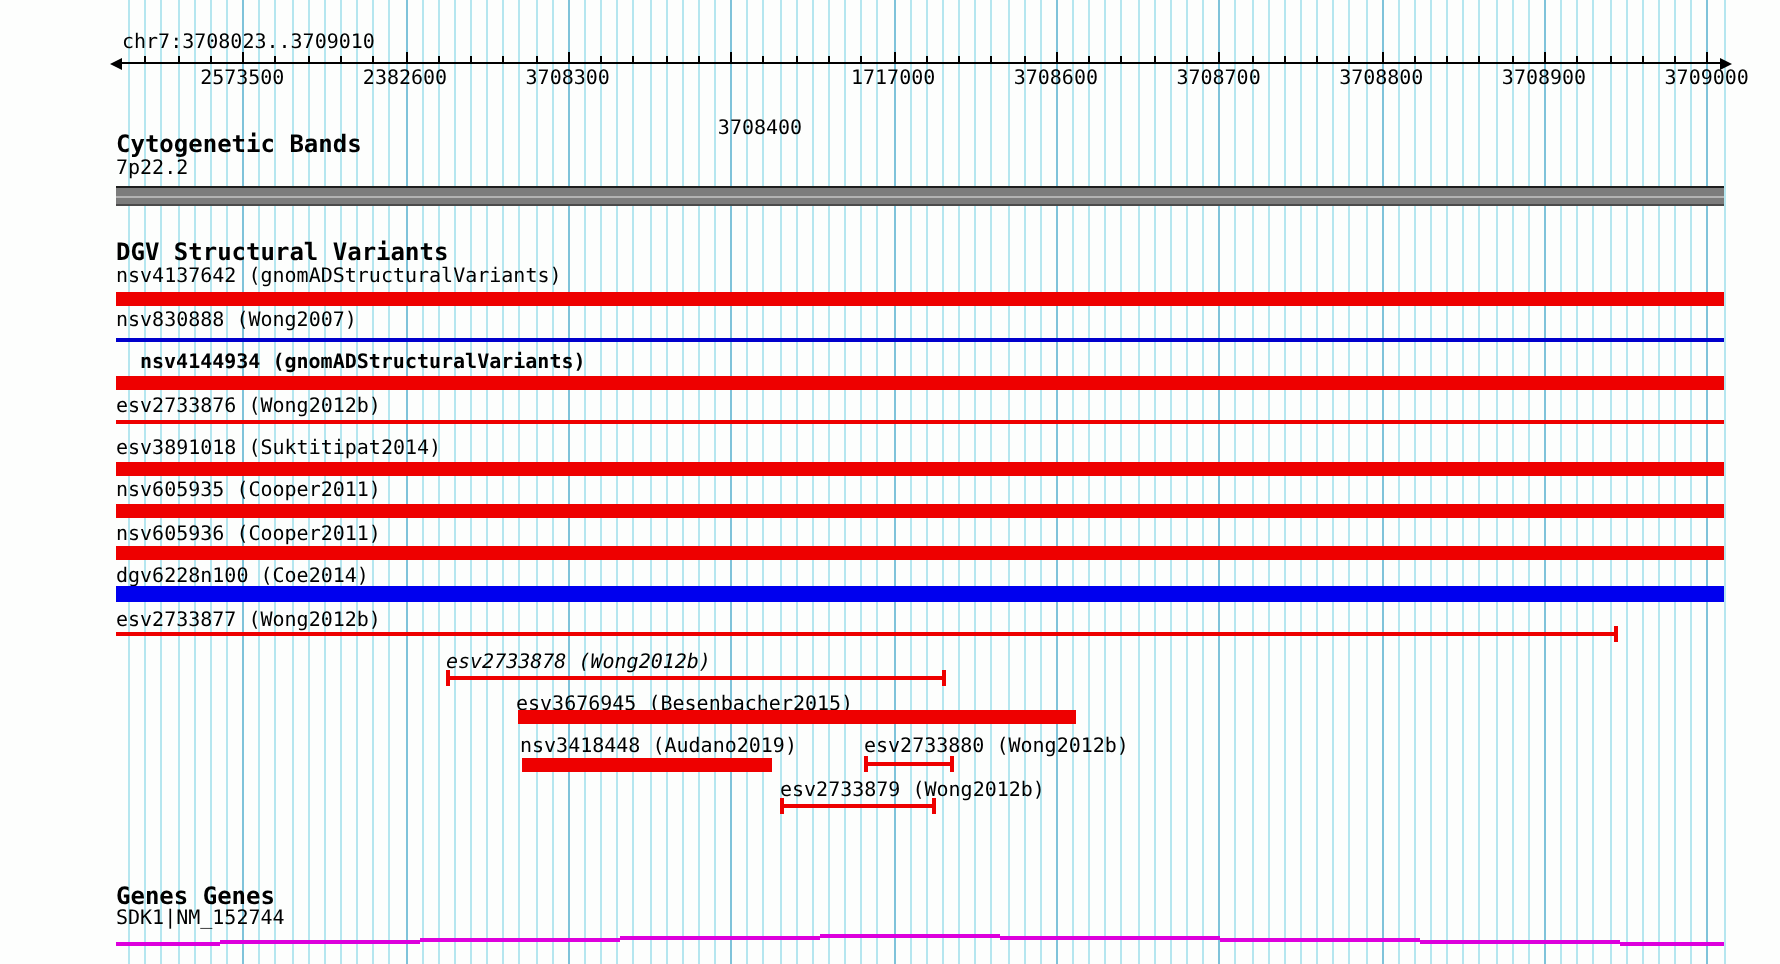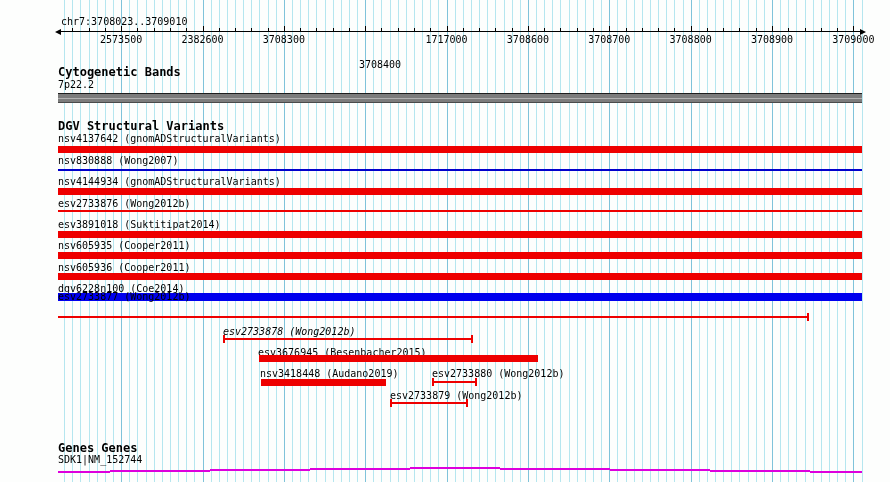--- a/index.html
+++ b/index.html
@@ -203,33 +203,33 @@
   <div class="abs hdr" style="left:58px;top:66px;">Cytogenetic Bands</div>
   <div class="abs lbl" style="left:58px;top:79px;">7p22.2</div>
   <div id="cytoband-bar" class="cytoband" style="left: 58px; top: 93px; width: 804px; height: 10px;"></div>
 
   <div class="abs hdr" style="left:58px;top:120px;text-align:right;">DGV Structural Variants</div>
   <div id="variants">
       <div class="abs lbl" style="left: 58px; top: 133px;">nsv4137642 (gnomADStructuralVariants)</div>
       <div class="feature" style="left: 58px; top: 146px; width: 804px; height: 7px; background: rgb(238, 0, 0);"></div>
       <div class="abs lbl" style="left: 58px; top: 155px;">nsv830888 (Wong2007)</div>
       <div class="feature" style="left: 58px; top: 169px; width: 804px; height: 2px; background: rgb(0, 0, 204);"></div>
-      <div class="abs lbl" style="left: 58px; top: 176px;">nsv4144934 (gnomADStructuralVariants)</div>
+      <div class="abs lbl" style="left: 70px; top: 176px; font-weight: bold;">nsv4144934 (gnomADStructuralVariants)</div>
       <div class="feature" style="left: 58px; top: 188px; width: 804px; height: 7px; background: rgb(238, 0, 0);"></div>
       <div class="abs lbl" style="left: 58px; top: 198px;">esv2733876 (Wong2012b)</div>
       <div class="feature" style="left: 58px; top: 210px; width: 804px; height: 2px; background: rgb(238, 0, 0);"></div>
       <div class="abs lbl" style="left: 58px; top: 219px;">esv3891018 (Suktitipat2014)</div>
       <div class="feature" style="left: 58px; top: 231px; width: 804px; height: 7px; background: rgb(238, 0, 0);"></div>
       <div class="abs lbl" style="left: 58px; top: 240px;">nsv605935 (Cooper2011)</div>
       <div class="feature" style="left: 58px; top: 252px; width: 804px; height: 7px; background: rgb(238, 0, 0);"></div>
       <div class="abs lbl" style="left: 58px; top: 262px;">nsv605936 (Cooper2011)</div>
       <div class="feature" style="left: 58px; top: 273px; width: 804px; height: 7px; background: rgb(238, 0, 0);"></div>
       <div class="abs lbl" style="left: 58px; top: 283px;">dgv6228n100 (Coe2014)</div>
       <div class="feature" style="left: 58px; top: 293px; width: 804px; height: 8px; background: rgb(0, 0, 238);"></div>
-      <div class="abs lbl" style="left: 58px; top: 291px;">esv2733877 (Wong2012b)</div>
+      <div class="abs lbl" style="left: 58px; top: 305px;">esv2733877 (Wong2012b)</div>
       <div class="feature" style="left: 58px; top: 316px; width: 750px; height: 2px; background: rgb(238, 0, 0);"></div>
       <div class="endcap" style="left: 807px; top: 313px; height: 8px; background: rgb(238, 0, 0);"></div>
       <div class="abs lbl" style="left: 223px; top: 326px; font-style: italic;">esv2733878 (Wong2012b)</div>
       <div class="feature" style="left: 224px; top: 338px; width: 248px; height: 2px; background: rgb(238, 0, 0);"></div>
       <div class="endcap" style="left: 223px; top: 335px; height: 8px; background: rgb(238, 0, 0);"></div>
       <div class="endcap" style="left: 471px; top: 335px; height: 8px; background: rgb(238, 0, 0);"></div>
       <div class="abs lbl" style="left: 258px; top: 347px;">esv3676945 (Besenbacher2015)</div>
       <div class="feature" style="left: 259px; top: 355px; width: 279px; height: 7px; background: rgb(238, 0, 0);"></div>
       <div class="abs lbl" style="left: 260px; top: 368px;">nsv3418448 (Audano2019)</div>
       <div class="feature" style="left: 261px; top: 379px; width: 125px; height: 7px; background: rgb(238, 0, 0);"></div>

